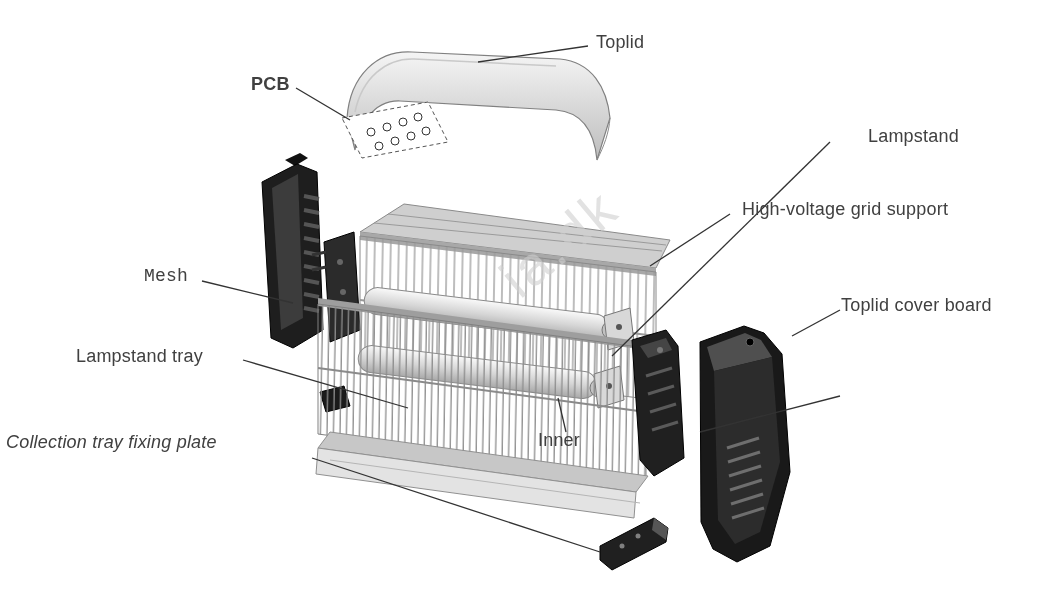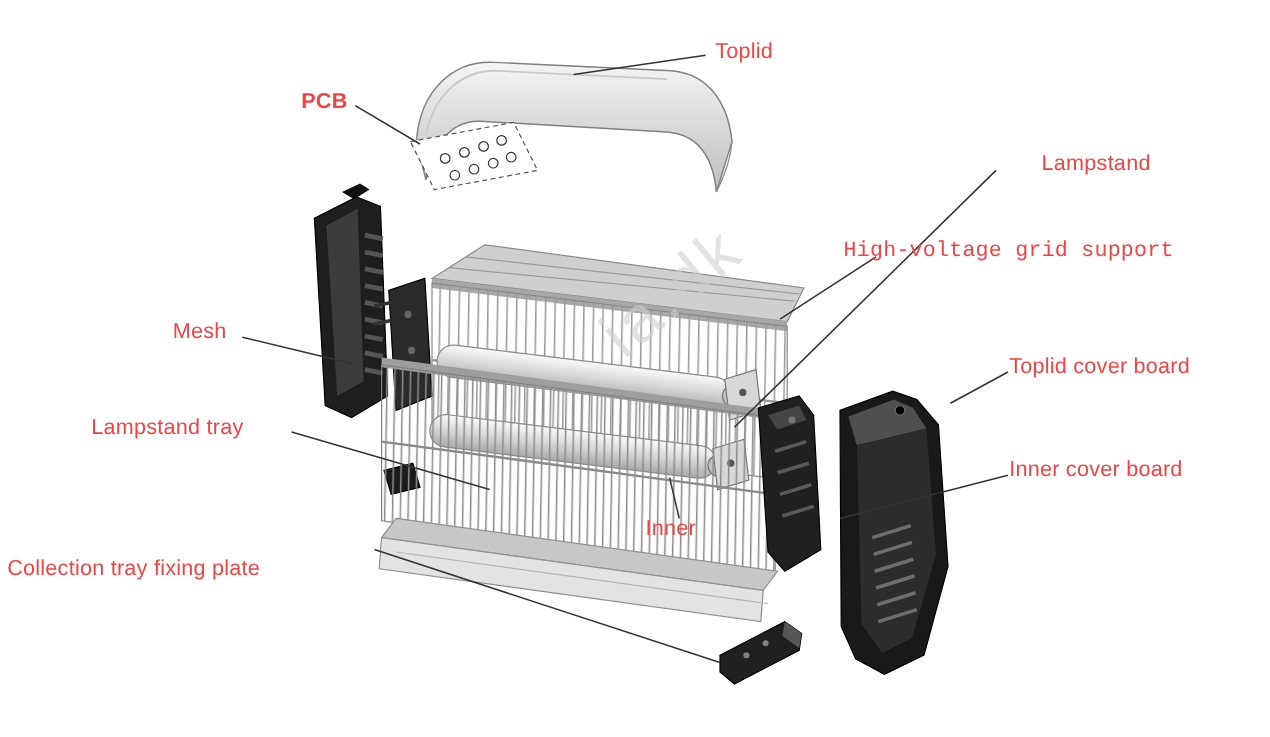--- a/index.html
+++ b/index.html
@@ -2,21 +2,21 @@
 <html><head>
 <meta charset="utf-8">
 <style>
   html,body{margin:0;padding:0;background:#fff;}
   .stage{
     position:relative;width:1058px;height:614px;background:#ffffff;
     font-family:"Liberation Sans", sans-serif;overflow:hidden;
   }
   .stage svg{position:absolute;left:0;top:0;}
   .lbl{
-    position:absolute;font-size:18px;line-height:1.15;color:#ef4444;
+    position:absolute;font-size:18px;line-height:1.15;color:#404040;
     white-space:nowrap;letter-spacing:0.2px;
   }
 </style>
 </head>
 <body>
 
 <div class="stage">
 
   <svg width="1058" height="614" viewBox="0 0 1058 614">
     <defs>
@@ -161,21 +161,20 @@
       <line x1="243" y1="360" x2="408" y2="408"></line>
       <line x1="840" y1="396" x2="700" y2="432"></line>
       <line x1="566" y1="432" x2="558" y2="398"></line>
       <line x1="312" y1="458" x2="600" y2="552"></line>
     </g>
   </svg>
 
   <div class="lbl" style="left:596px;top:32px;">Toplid</div>
   <div class="lbl" style="left:251px;top:74px;font-weight:bold;">PCB</div>
   <div class="lbl" style="left:836px;top:126px;margin-left:32px;">Lampstand</div>
-  <div class="lbl" style="left:703px;top:199px;font-family:Liberation Mono, monospace;">High-voltage grid support</div>
-  <div class="lbl" style="left:144px;top:266px;">Mesh</div>
+  <div class="lbl" style="left:742px;top:199px;">High-voltage grid support</div>
+  <div class="lbl" style="left:144px;top:266px;font-family:Liberation Mono, monospace;">Mesh</div>
   <div class="lbl" style="left:841px;top:295px;">Toplid cover board</div>
   <div class="lbl" style="left:76px;top:346px;">Lampstand tray</div>
-  <div class="lbl" style="left:841px;top:381px;">Inner cover board</div>
   <div class="lbl" style="left:538px;top:430px;">Inner</div>
-  <div class="lbl" style="left:6px;top:463px;">Collection tray fixing plate</div>
+  <div class="lbl" style="left:6px;top:432px;font-style:italic;">Collection tray fixing plate</div>
 
 </div>
 
 </body></html>

